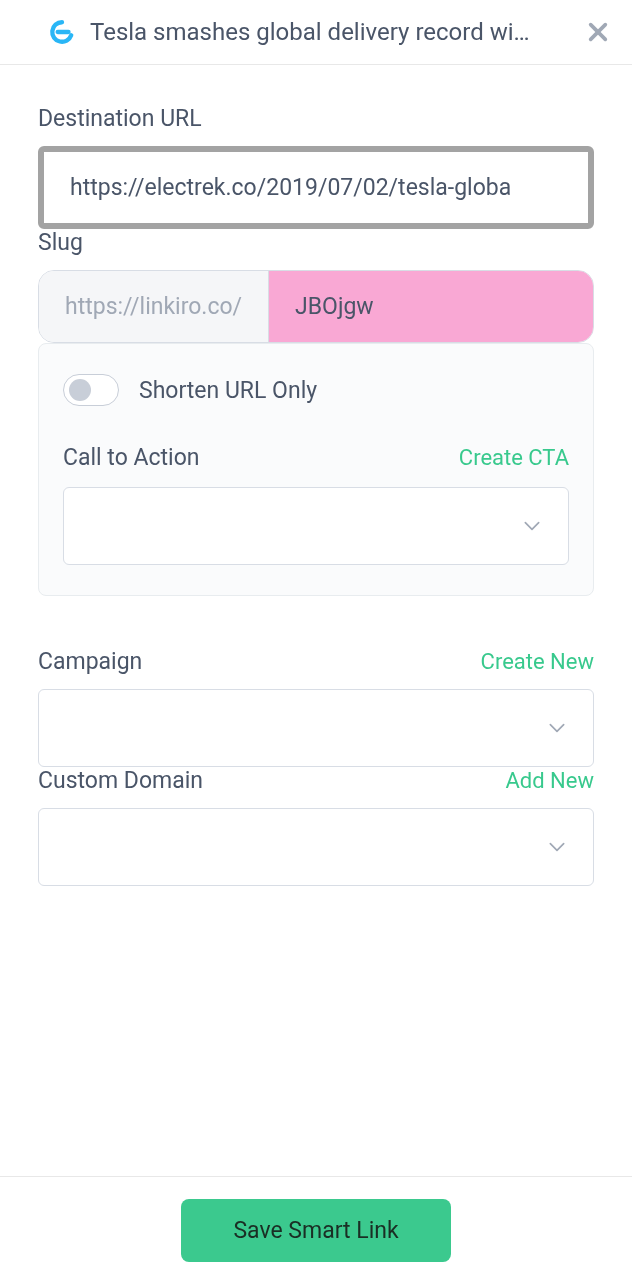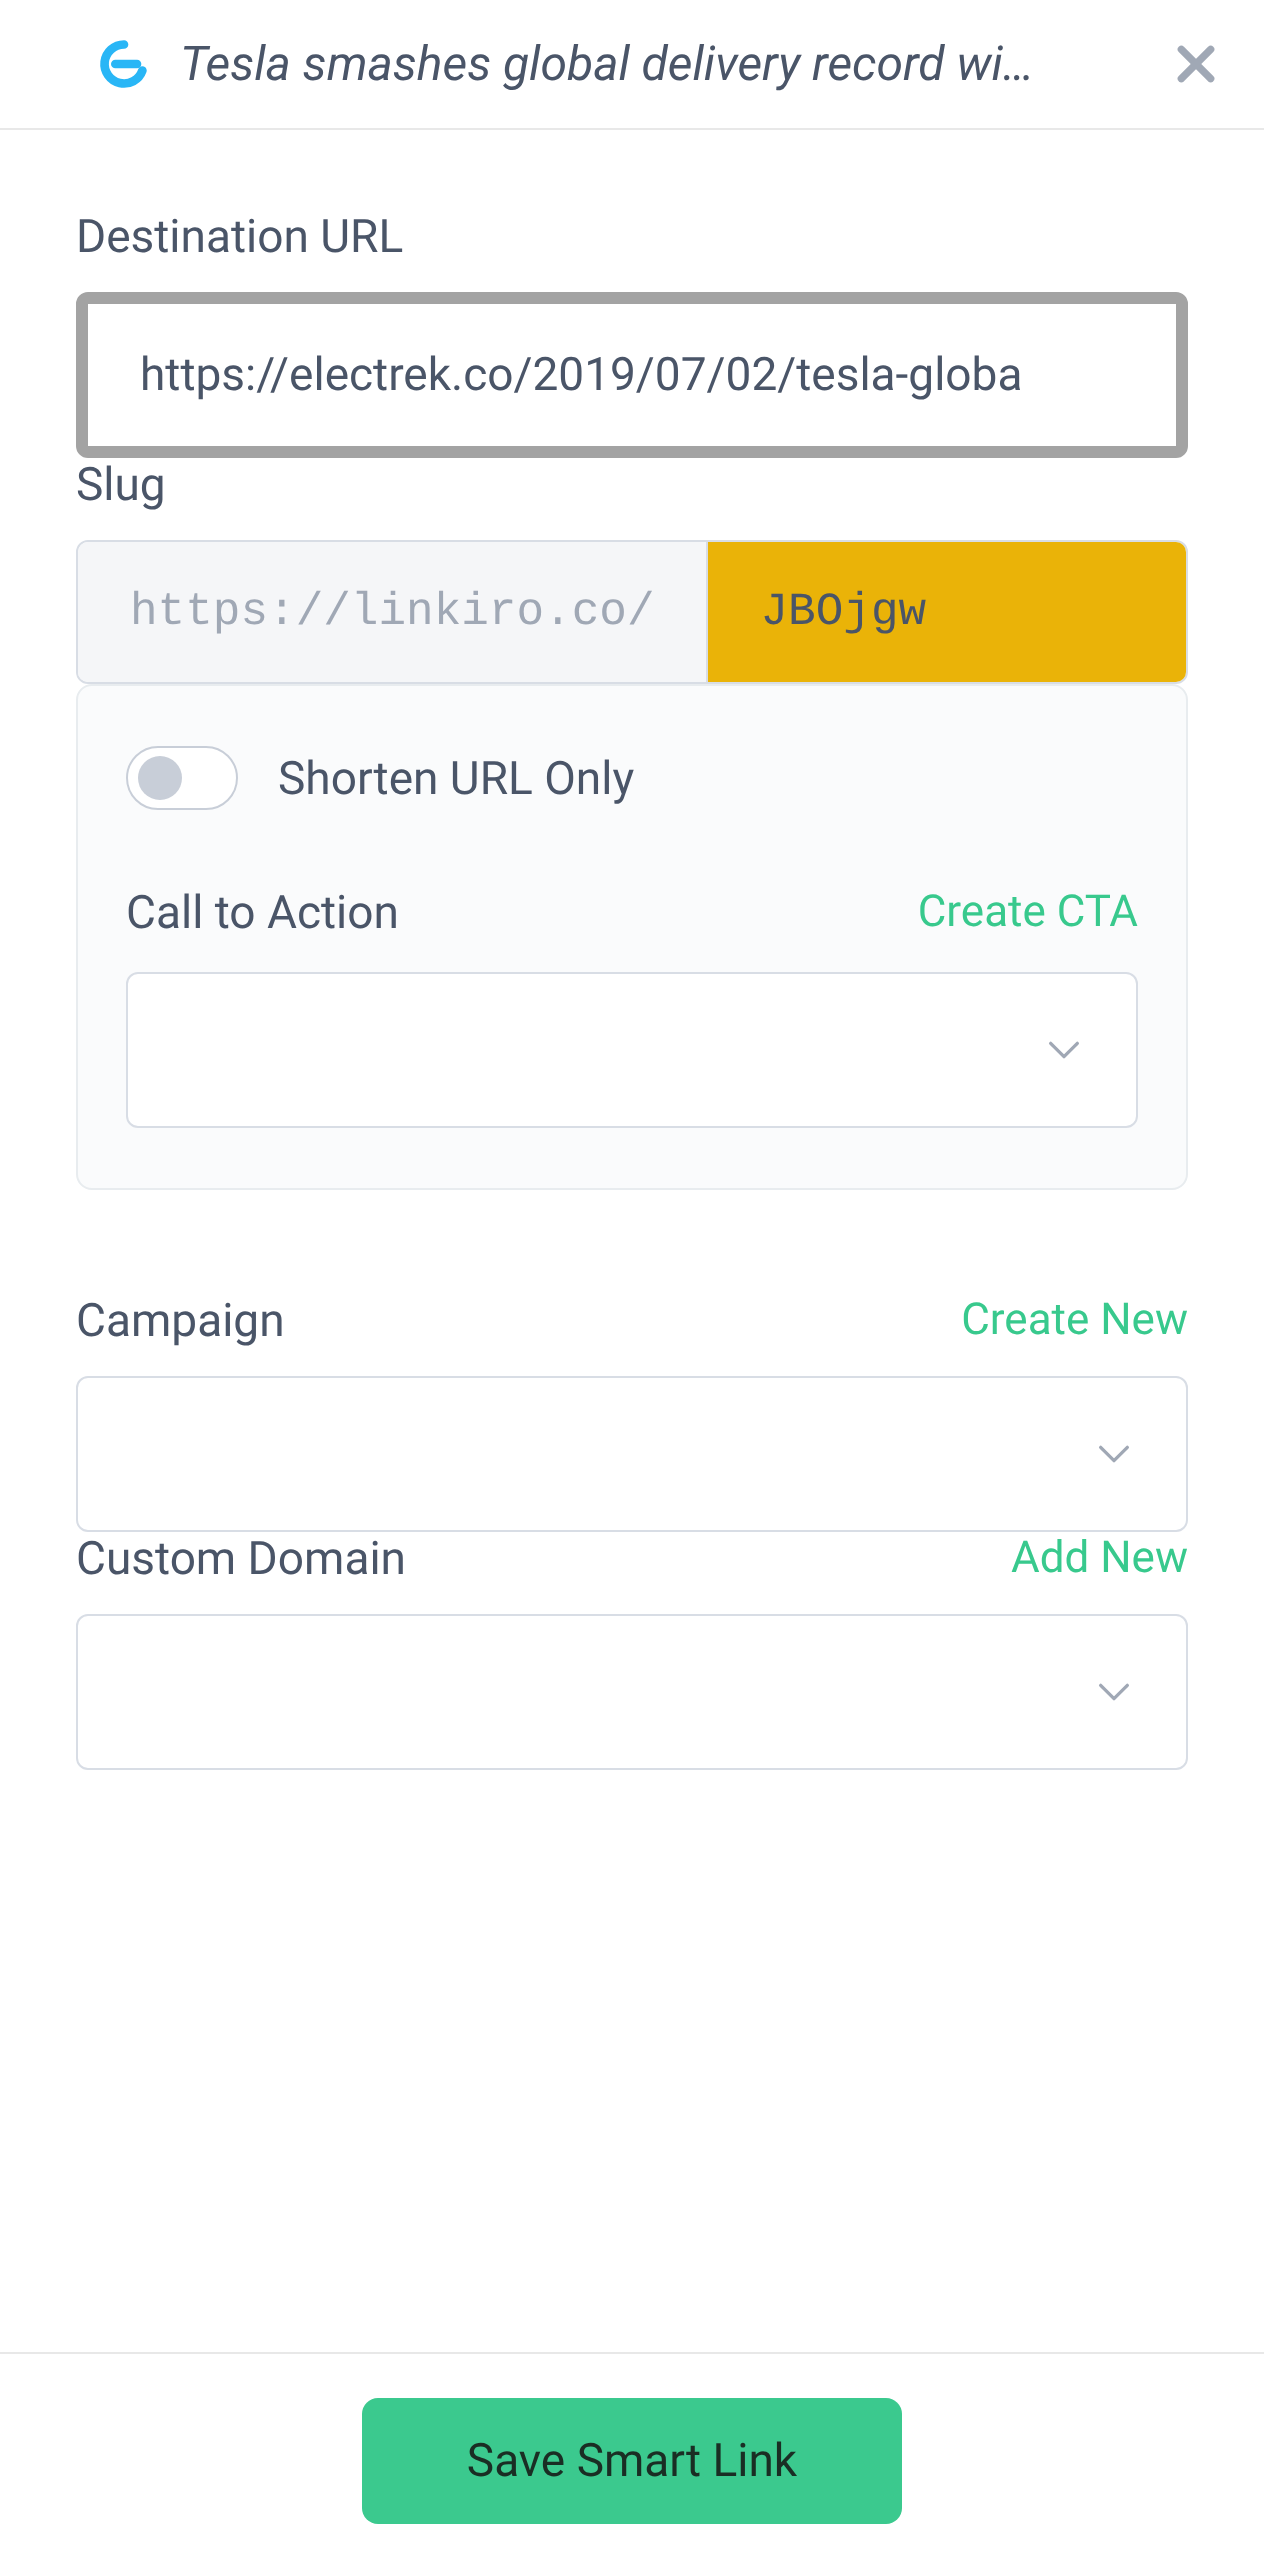--- a/index.html
+++ b/index.html
@@ -14,21 +14,20 @@
       height: 1284px;
       color: #4a5568;
       position: relative;
     }
     .header {
       display: flex;
       align-items: center;
       padding: 18px 22px 18px 48px;
       border-bottom: 1px solid #e8e8e8;
       gap: 14px;
-      font-style: italic;
     }
     .header-icon {
       width: 28px;
       height: 28px;
       flex-shrink: 0;
       display: flex;
       align-items: center;
       justify-content: center;
     }
     .header-title {
@@ -83,40 +82,39 @@
       font-size: 23px;
       color: #4a5568;
       border: 6px solid #a3a3a3;
       border-radius: 6px;
       background: #ffffff;
       font-family: inherit;
     }
     .slug-group {
       display: flex;
       border: 1px solid #d8dde5;
-      border-radius: 6px;
+      border-radius: 16px;
       overflow: hidden;
-      font-family: Liberation Mono, monospace;
     }
     .slug-prefix {
       padding: 22px 26px;
       font-size: 23px;
       color: #a0a8b5;
       background: #f5f6f8;
       border-right: 1px solid #d8dde5;
       flex-shrink: 0;
       white-space: nowrap;
     }
     .slug-input {
       flex: 1;
       padding: 22px 26px;
       font-size: 23px;
       color: #4a5568;
       border: none;
-      background: #eab308;
+      background: #f9a8d4;
       font-family: inherit;
     }
     .card {
       background: #fafbfc;
       border: 1px solid #e8ecef;
       border-radius: 8px;
       padding: 30px 24px 30px 24px;
       margin-bottom: 52px;
     }
     .toggle-row {

